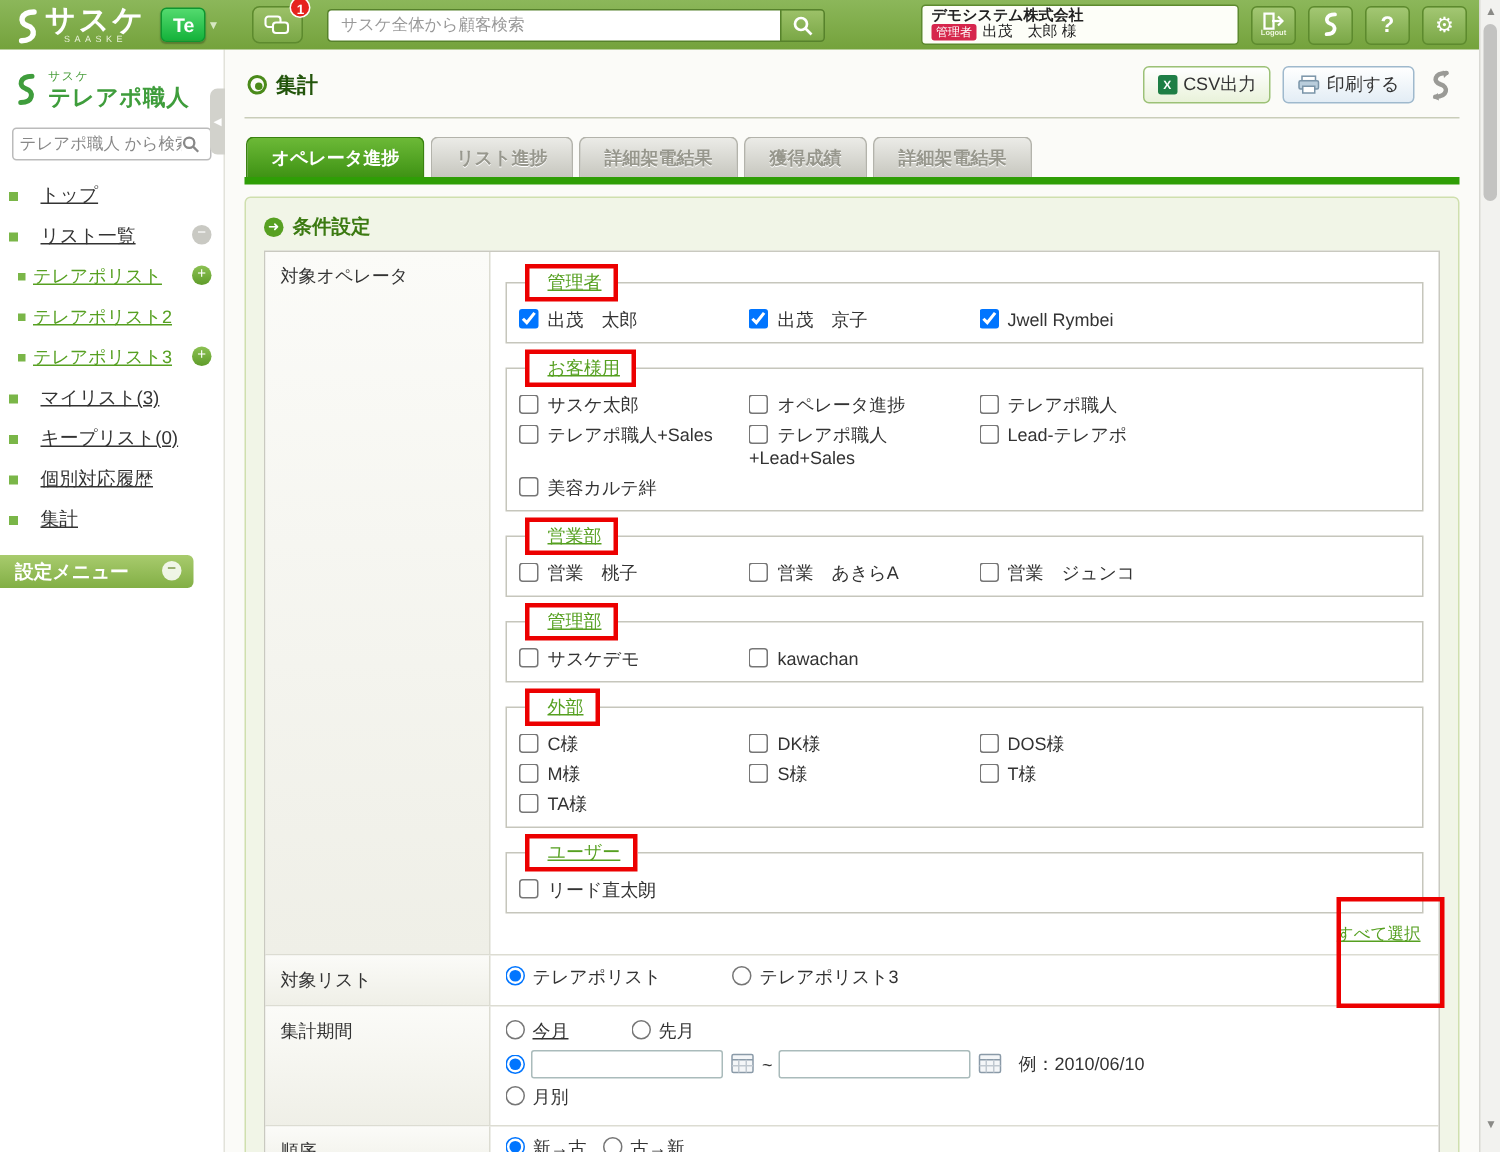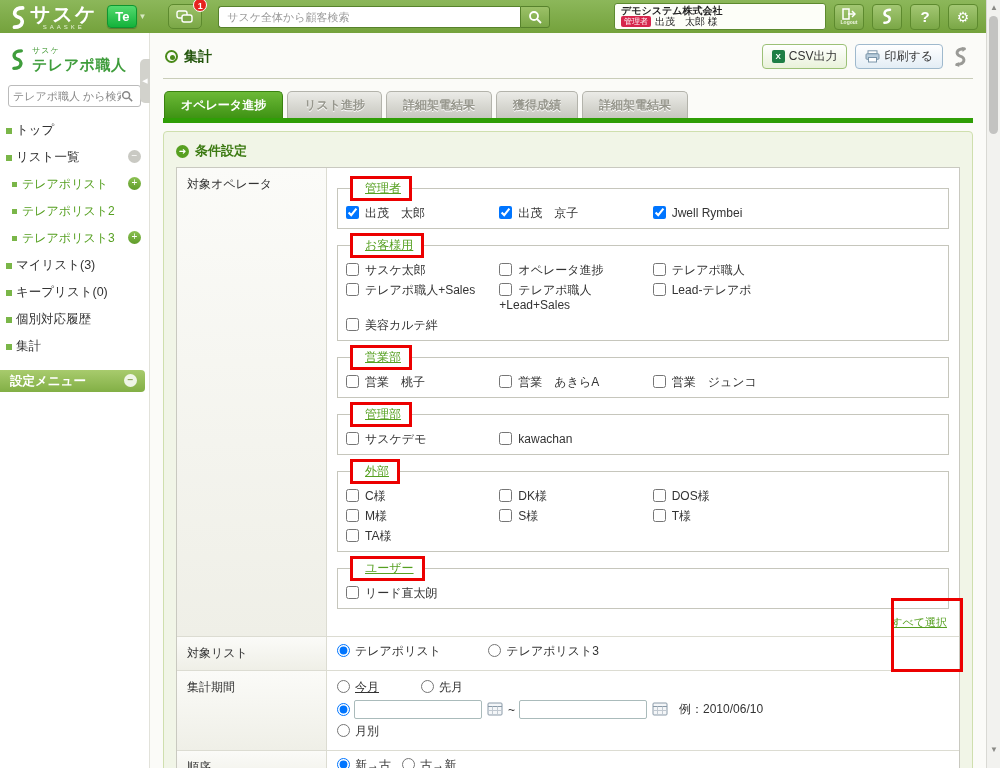--- a/index.html
+++ b/index.html
@@ -46,28 +46,28 @@
   .sidebar { position:absolute; top:33px; left:0; width:150px; height:735px; background:#fff; border-right:1px solid #e2e2da;}
   .side-logo { display:flex; align-items:center; gap:4px; padding:12px 6px 6px 8px;}
   .side-logo .swirl { width:20px; height:22px; color:#3f9d3c;}
   .side-logo-sub { font-size:8px; color:#4a9e3c; letter-spacing:1px;}
   .side-logo-main { font-size:15px; font-weight:bold; color:#3f9d3c; letter-spacing:0.5px;}
   .collapse-tab { position:absolute; top:26px; right:-1px; width:10px; height:44px; background:#d2d2cc; border-radius:5px 0 0 5px; color:#fff; font-size:7px; display:flex; align-items:center; justify-content:center;}
   .side-search { display:flex; align-items:center; margin:4px 8px 10px; border:1px solid #bbb; border-radius:3px; height:22px; padding:0 4px; background:#fff;}
   .side-search input { border:none; outline:none; width:108px; font-size:11px; color:#333;}
   .side-search input::placeholder { color:#888; }
   .menu { list-style:none; }
-  .menu li { position:relative; padding:5px 10px 5px 16px; font-size:12.5px; color:#333; cursor:pointer;}
+  .menu li { position:relative; padding:5px 10px 5px 27px; font-size:12.5px; color:#333; cursor:pointer;text-decoration:underline;}
   .menu li .bullet { position:absolute; left:6px; top:11px; width:6px; height:6px; background:#7ab648;}
   .menu li.sub { padding-left:22px; color:#56a021; font-size:12px;}
   .menu li.sub .bullet { left:12px; width:5px; height:5px; top:11px;}
   .exp { position:absolute; right:8px; top:6px; width:13px; height:13px; border-radius:50%; color:#fff; font-size:10px; line-height:12px; text-align:center;}
   .exp.minus { background:#c9c9c3; }
   .exp.plus { background:linear-gradient(#8cc153,#5f9c2a); }
-  .settings-bar { margin:10px 0 6px; width:145px; height:22px; border-radius:0 4px 4px 0;
+  .settings-bar { margin:10px 0 6px; width:129px; height:22px; border-radius:0 4px 4px 0;
     background:linear-gradient(#a8cb6d,#82af45); color:#fff; font-weight:bold; font-size:12.5px; line-height:22px; padding-left:10px; position:relative;}
   .settings-bar .exp { top:4px; background:rgba(255,255,255,.85); color:#8aa45c;}
 
   
   .main { position:absolute; top:33px; left:150px; width:836px; height:735px; background:#fbfbf8; padding:0 13px;}
   .title-row { display:flex; align-items:center; padding:11px 2px 9px; border-bottom:1px solid #c9cdb9;}
   .circle-dot { width:13px; height:13px; border:2px solid #4a8a1a; border-radius:50%; position:relative; margin-right:6px;}
   .circle-dot::after{ content:""; position:absolute; left:3px; top:3px; width:5px; height:5px; background:#4a8a1a; border-radius:50%;}
   .page-title { font-size:14px; font-weight:bold; color:#23550c;}
   .title-actions { margin-left:auto; display:flex; align-items:center; gap:8px;}

